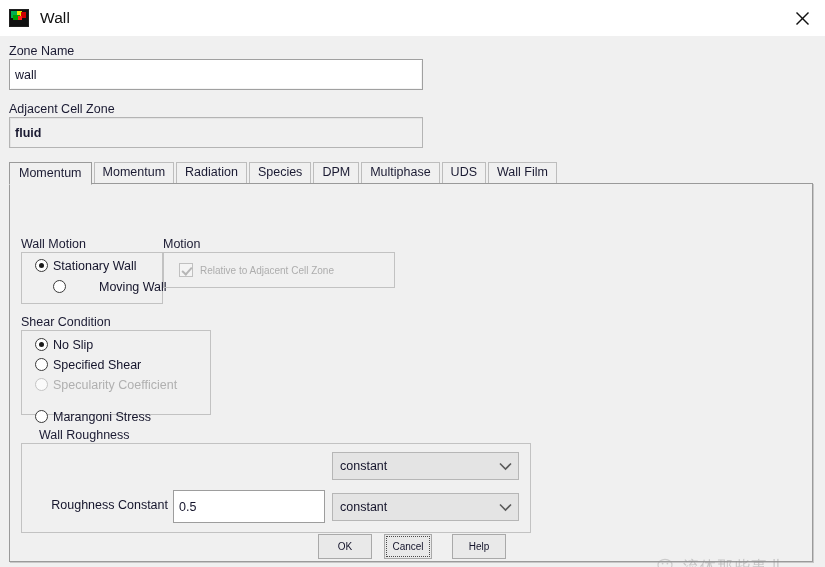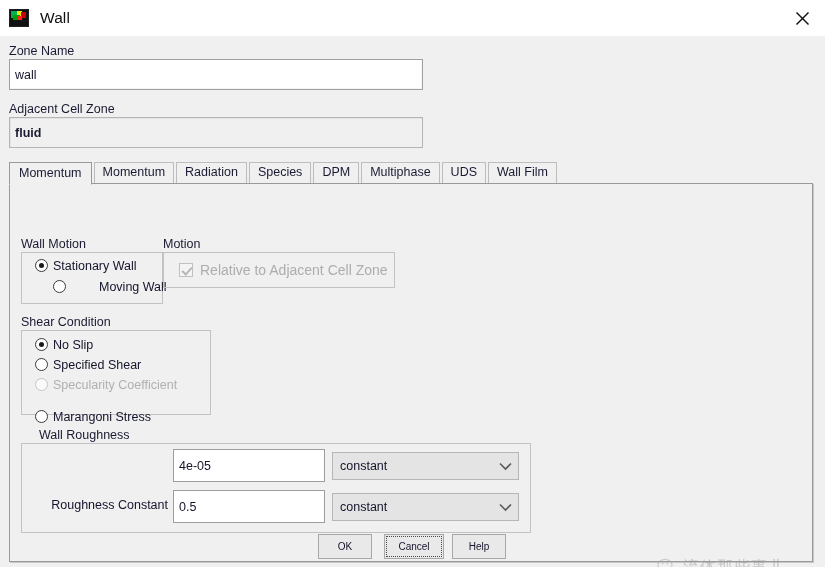--- a/index.html
+++ b/index.html
@@ -210,21 +210,21 @@
   }
   .check-row.checked .check-box::after {
     content: "";
     position: absolute;
     left: 4px; top: 1px;
     width: 4px; height: 8px;
     border: solid #b6b6b6;
     border-width: 0 2px 2px 0;
     transform: rotate(42deg);
   }
-  .check-label { font-size: 14px; color: #adadad; }
+  .check-label { font-size: 10px; color: #adadad; }
 
   
   .rough-label {
     position: absolute;
     font-size: 12.5px;
     color: #14142b;
     text-align: right;
     white-space: nowrap;
   }
   .rough-input {
@@ -275,21 +275,21 @@
     border: 1px solid #a9a9a9;
     font-family: "Liberation Sans", sans-serif;
     font-size: 10px;
     color: #14142b;
     cursor: default;
     text-align: center;
     line-height: 23px;
     padding: 0;
   }
   #ok-button     { left: 318px; top: 0px; width: 54px; }
-  #cancel-button { left: 384px; top: 0px; width: 60px; }
+  #cancel-button { left: 384px; top: 0px; width: 48px; }
   #cancel-button .focus-ring {
     display: block;
     margin: 1px;
     height: 19px;
     line-height: 19px;
     border: 1px dotted #4a4a4a;
   }
   #help-button   { left: 452px; top: 0px; width: 54px; }
 
   
@@ -384,21 +384,20 @@
       <span class="radio-label">Specularity Coefficient</span>
     </div>
     <div class="radio-row" style="left:25px; top:212px;margin-top:12px;">
       <span class="radio-dot"></span>
       <span class="radio-label">Marangoni Stress</span>
     </div>
 
     <div id="roughness-title" class="group-title">Wall Roughness</div>
     <div id="roughness-box" class="group-box"></div>
 
-    <input class="rough-input" style="left: 163px; top: 265px;" type="text" value="4e-05">
     <div class="combo" style="left:322px; top:268px;">
       <span class="combo-text">constant</span>
       <span class="combo-arrow">
         <svg width="13" height="9" viewBox="0 0 13 9" aria-hidden="true">
           <polyline points="1,1.5 6.5,7 12,1.5" fill="none" stroke="#5a5a5a" stroke-width="1.6"></polyline>
         </svg>
       </span>
     </div>
 
     <div class="rough-label" style="left:10px; top:314px; width:148px;">Roughness Constant</div>

